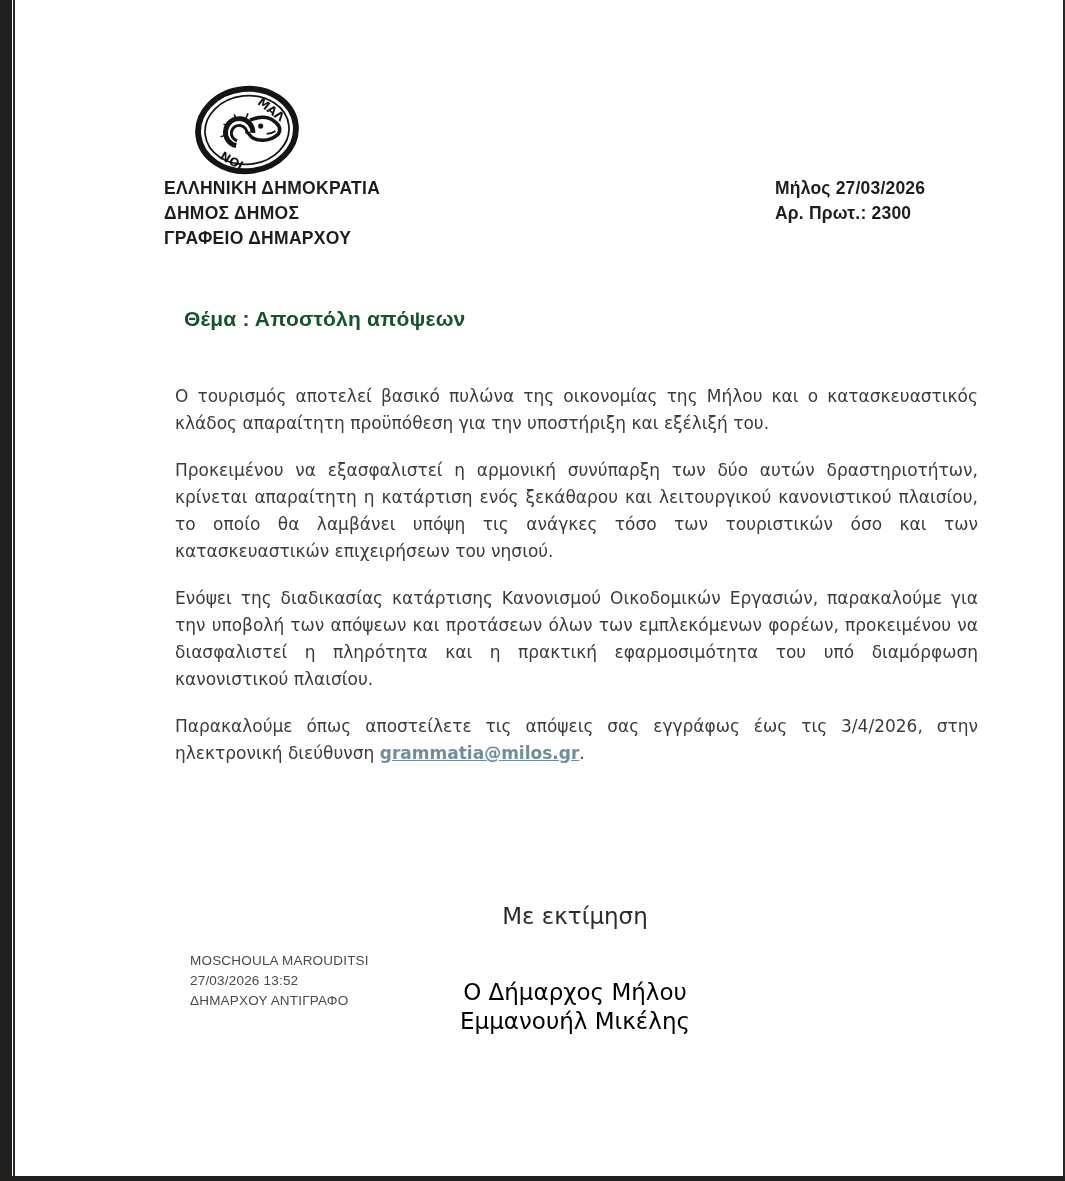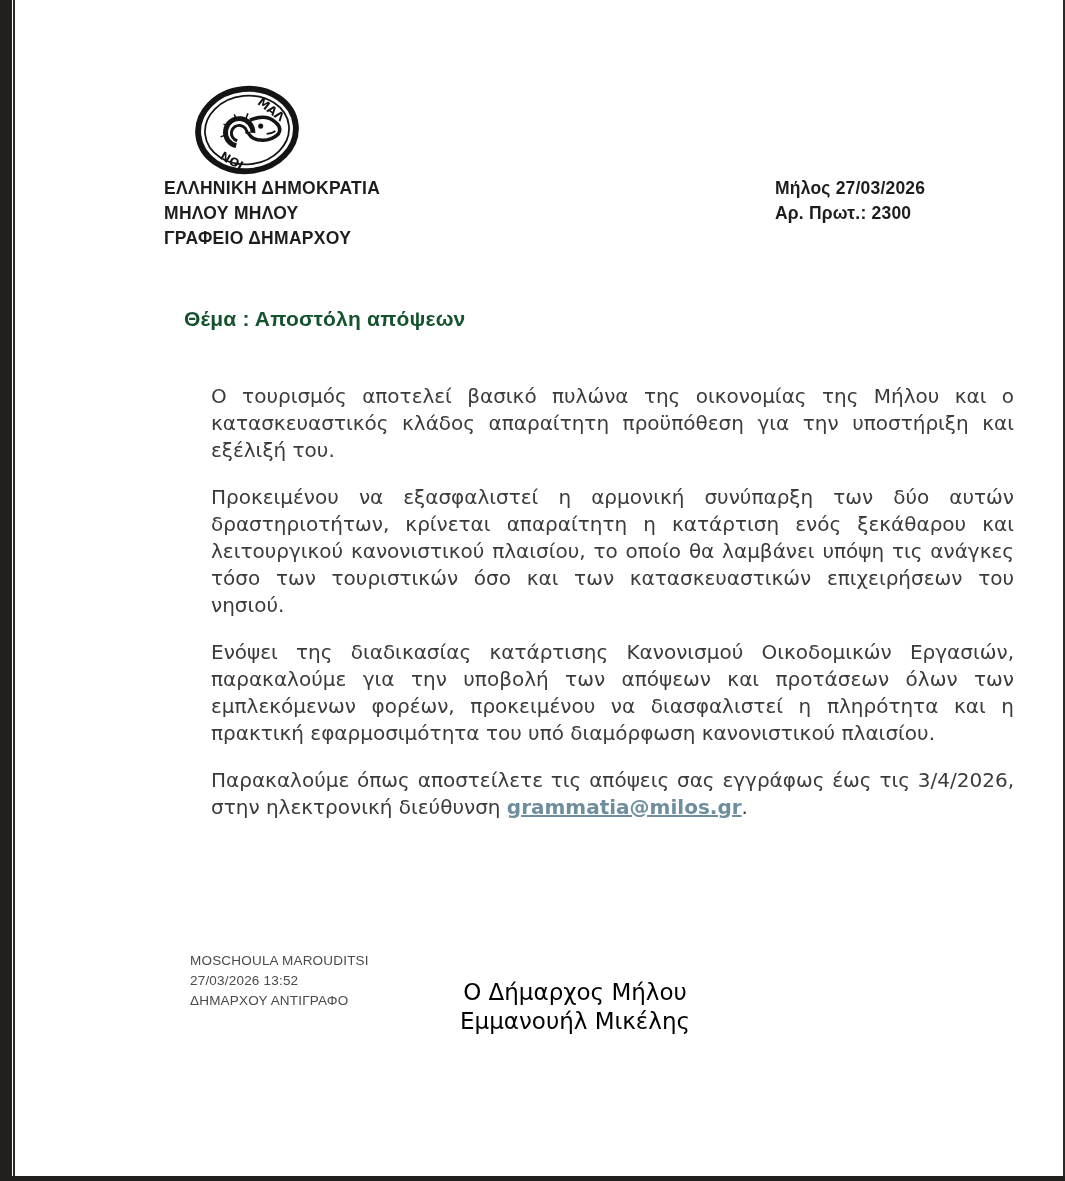--- a/index.html
+++ b/index.html
@@ -49,23 +49,22 @@
     color: #1d1d1d; letter-spacing: 0.2px;
   }
   .subject {
     position: absolute; left: 184px; top: 307px;
     font-family: "Liberation Sans", sans-serif;
     font-weight: bold; font-size: 21px; color: #14532d;
     letter-spacing: 0.2px;
   }
   .body-text {
     position: absolute; left: 175px; top: 383px; width: 803px;
-    font-size: 20px; line-height: 27px; color: #3b3b3b;
+    font-size: 17px; line-height: 27px; color: #3b3b3b;
     text-align: justify;
-    margin-left: 36px;
   }
   .body-text p { margin: 0 0 20px 0; }
   .email-link {
     color: #6e8e9e;
     text-decoration: underline;
     cursor: pointer;
     font-weight: bold;
   }
   .salutation {
     position: absolute; left: 390px; top: 903px; width: 370px;
@@ -112,38 +111,39 @@
 
       <circle cx="69" cy="43" r="2.6" fill="#141414"></circle>
 
       <text class="coin-text" x="66" y="23" transform="rotate(38 70 20)">ΜΑΛ</text>
       <text class="coin-text" x="28" y="82" transform="rotate(-150 40 78)">ΙΟΝ</text>
     </svg>
   </div>
 
   <div class="org-block">
     <div>ΕΛΛΗΝΙΚΗ ΔΗΜΟΚΡΑΤΙΑ</div>
-    <div>ΜΗΛΟΥ ΜΗΛΟΥ</div>
+    <div>ΔΗΜΟΣ ΔΗΜΟΣ</div>
     <div>ΓΡΑΦΕΙΟ ΔΗΜΑΡΧΟΥ</div>
   </div>
 
   <div class="ref-block">
     <div>Μήλος 27/03/2026</div>
     <div>Αρ. Πρωτ.: 2300</div>
   </div>
 
   <div class="subject">Θέμα : Αποστόλη απόψεων</div>
 
   <div class="body-text">
     <p>Ο τουρισμός αποτελεί βασικό πυλώνα της οικονομίας της Μήλου και ο κατασκευαστικός κλάδος απαραίτητη προϋπόθεση για την υποστήριξη και εξέλιξή του.</p>
     <p>Προκειμένου να εξασφαλιστεί η αρμονική συνύπαρξη των δύο αυτών δραστηριοτήτων, κρίνεται απαραίτητη η κατάρτιση ενός ξεκάθαρου και λειτουργικού κανονιστικού πλαισίου, το οποίο θα λαμβάνει υπόψη τις ανάγκες τόσο των τουριστικών όσο και των κατασκευαστικών επιχειρήσεων του νησιού.</p>
     <p>Ενόψει της διαδικασίας κατάρτισης Κανονισμού Οικοδομικών Εργασιών, παρακαλούμε για την υποβολή των απόψεων και προτάσεων όλων των εμπλεκόμενων φορέων, προκειμένου να διασφαλιστεί η πληρότητα και η πρακτική εφαρμοσιμότητα του υπό διαμόρφωση κανονιστικού πλαισίου.</p>
     <p><span>Παρακαλούμε όπως αποστείλετε τις απόψεις σας εγγράφως έως τις 3/4/2026, στην ηλεκτρονική διεύθυνση </span><a class="email-link">grammatia@milos.gr</a><span>.</span></p>
   </div>
 
+  <div class="salutation">Με εκτίμηση</div>
 
   <div class="stamp">
     <div>MOSCHOULA MAROUDITSI</div>
     <div>27/03/2026 13:52</div>
     <div>ΔΗΜΑΡΧΟΥ ΑΝΤΙΓΡΑΦΟ</div>
   </div>
 
   <div class="mayor-block">
     <div>Ο Δήμαρχος Μήλου</div>
     <div>Εμμανουήλ Μικέλης</div>

